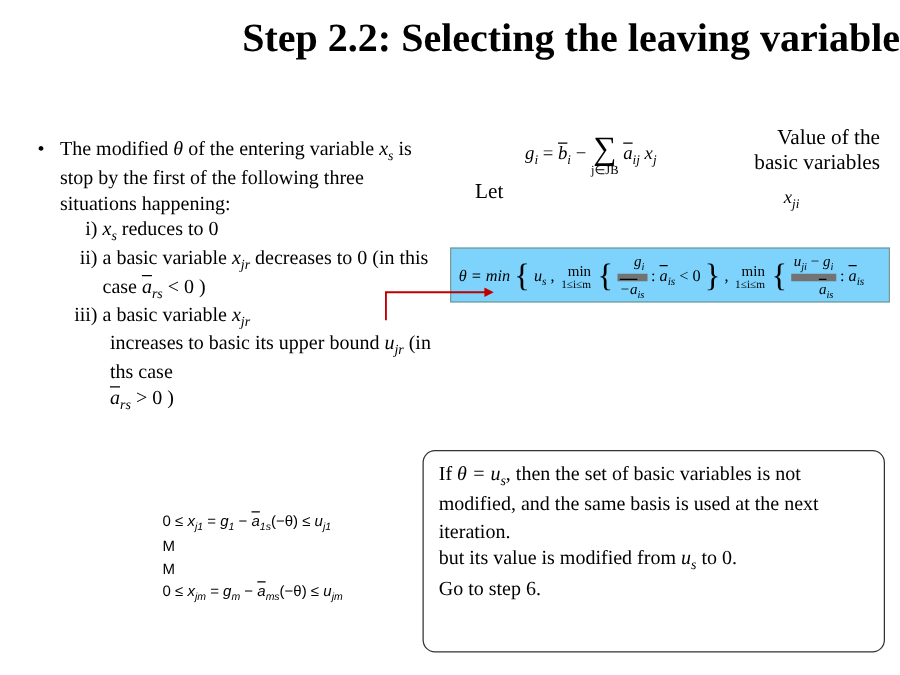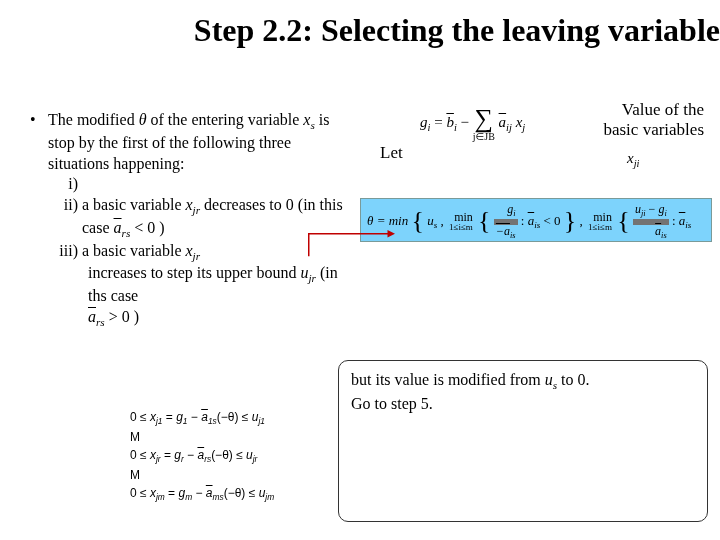--- a/index.html
+++ b/index.html
@@ -146,33 +146,34 @@
 
 <div class="title">Step 2.2: Selecting the leaving variable</div>
 
 <div class="left-col">
   <div class="bullet">
     <div class="bullet-dot">•</div>
     <div>
       <span>The modified </span><span class="ital">θ</span><span> of the entering variable </span><span class="ital">x</span><sub class="ms">s</sub><span> is stop by the first of the following three situations happening:</span>
       <div class="roman">
         <div class="roman-num">i)</div>
+        <div><span class="ital">x</span><sub class="ms">s</sub><span> reduces to 0</span></div>
       </div>
       <div class="roman">
         <div class="roman-num">ii)</div>
         <div>
           <span>a basic variable </span><span class="ital">x</span><sub class="ms">jr</sub><span> decreases to 0 (in this case </span><span class="ital bar">a</span><sub class="ms">rs</sub><span> &lt; 0</span><span> )</span>
         </div>
       </div>
       <div class="roman">
         <div class="roman-num">iii)</div>
         <div>
           <span>a basic variable </span><span class="ital">x</span><sub class="ms">jr</sub>
           <div class="sub">
-            <span>increases to step its upper bound </span><span class="ital">u</span><sub class="ms">jr</sub><span> (in ths case</span>
+            <span>increases to basic its upper bound </span><span class="ital">u</span><sub class="ms">jr</sub><span> (in ths case</span>
             <br>
             <span class="ital bar">a</span><sub class="ms">rs</sub><span> &gt; 0</span><span> )</span>
           </div>
         </div>
       </div>
     </div>
   </div>
 </div>
 
 <div class="let-label">Let</div>
@@ -221,27 +222,27 @@
 <svg class="arrow" viewBox="0 0 120 40">
   <path d="M5 35 L5 5 L115 5" stroke="#c00000" stroke-width="2" fill="none"></path>
   <path d="M110 0 L120 5 L110 10 Z" fill="#c00000"></path>
 </svg>
 
 <div class="system-box">
   <div class="row">
     <span>0 ≤ </span><span class="ital">x</span><sub class="ms">j1</sub><span> = </span><span class="ital">g</span><sub class="ms">1</sub><span> − </span><span class="ital bar">a</span><sub class="ms">1s</sub><span>(−θ) ≤ </span><span class="ital">u</span><sub class="ms">j1</sub>
   </div>
   <div class="row">M</div>
-  <div class="row">
-    <span>0 ≤ </span><span class="ital">x</span><sub class="ms">jr</sub><span> = </span><span class="ital">g</span><sub class="ms">r</sub><span> − </span><span class="ital bar">a</span><sub class="ms">rs</sub><span>(−θ) ≤ </span><span class="ital">u</span><sub class="ms">jr</sub>
-  </div>
   <div class="row">M</div>
   <div class="row">
     <span>0 ≤ </span><span class="ital">x</span><sub class="ms">jm</sub><span> = </span><span class="ital">g</span><sub class="ms">m</sub><span> − </span><span class="ital bar">a</span><sub class="ms">ms</sub><span>(−θ) ≤ </span><span class="ital">u</span><sub class="ms">jm</sub>
   </div>
 </div>
 
 <div class="note-box">
   <div>
+    <span>If </span><span class="ital">θ = u</span><sub class="ms">s</sub><span>, then the set of basic variables is not modified, and the same basis is used at the next iteration.</span>
+  </div>
+  <div>
     <span>but its value is modified from </span><span class="ital">u</span><sub class="ms">s</sub><span> to 0.</span>
   </div>
-  <div>Go to step 5.</div>
+  <div>Go to step 6.</div>
 </div>
 
 </body></html>

